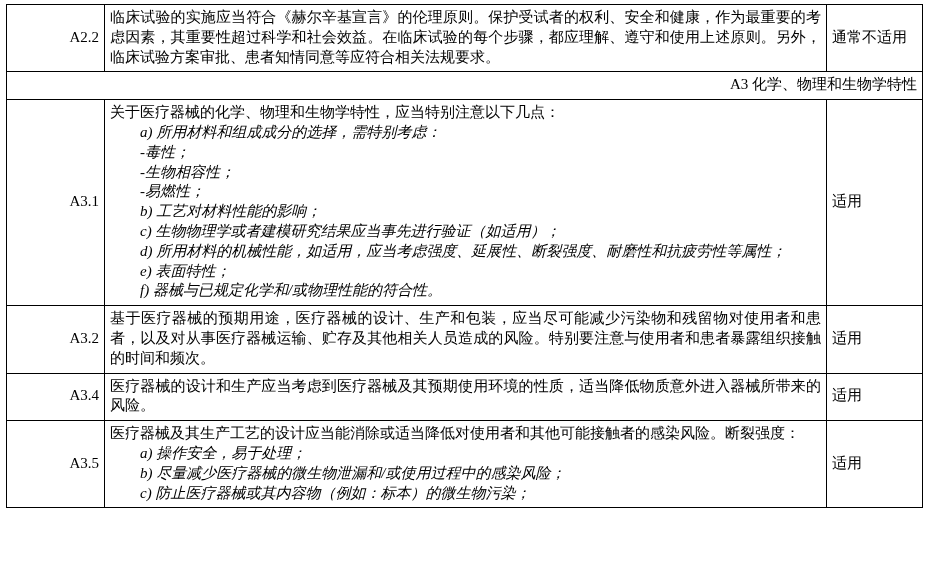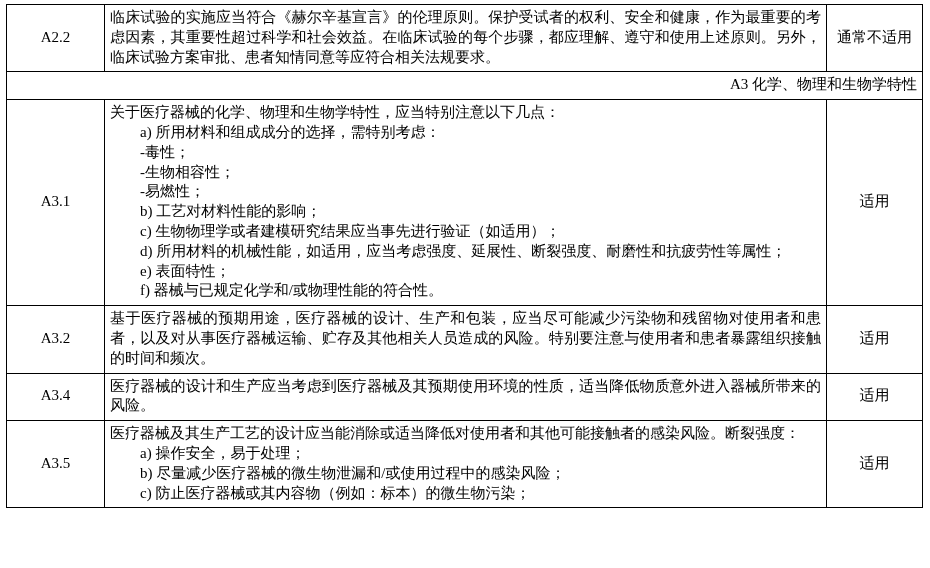--- a/index.html
+++ b/index.html
@@ -27,46 +27,46 @@
     font-size: 15px;
     line-height: 1.32;
   }
   table.req-table td {
     border: 1px solid #000000;
     vertical-align: middle;
     padding: 3px 5px 4px 5px;
   }
   td.col-code {
     width: 98px;
-    text-align: center;
+    text-align: right;
     vertical-align: middle;
   }
   td.col-body {
     width: 700px;
     text-align: justify;
     text-justify: inter-ideograph;
     vertical-align: middle;
   }
   td.col-apply {
     width: 96px;
-    text-align: center;
     vertical-align: middle;
   }
   td.section-head {
     text-align: right;
     vertical-align: middle;
     padding: 5px 6px 6px 6px;
   }
   .body-text {
     display: block;
   }
   .lines-indent {
     display: block;
     white-space: pre-wrap;
     padding-left: 2em;
+    font-style: italic;
   }
   .nowrap-cell {
     white-space: nowrap;
   }
 </style>
 </head>
 <body>
 
 <div id="doc">
 

